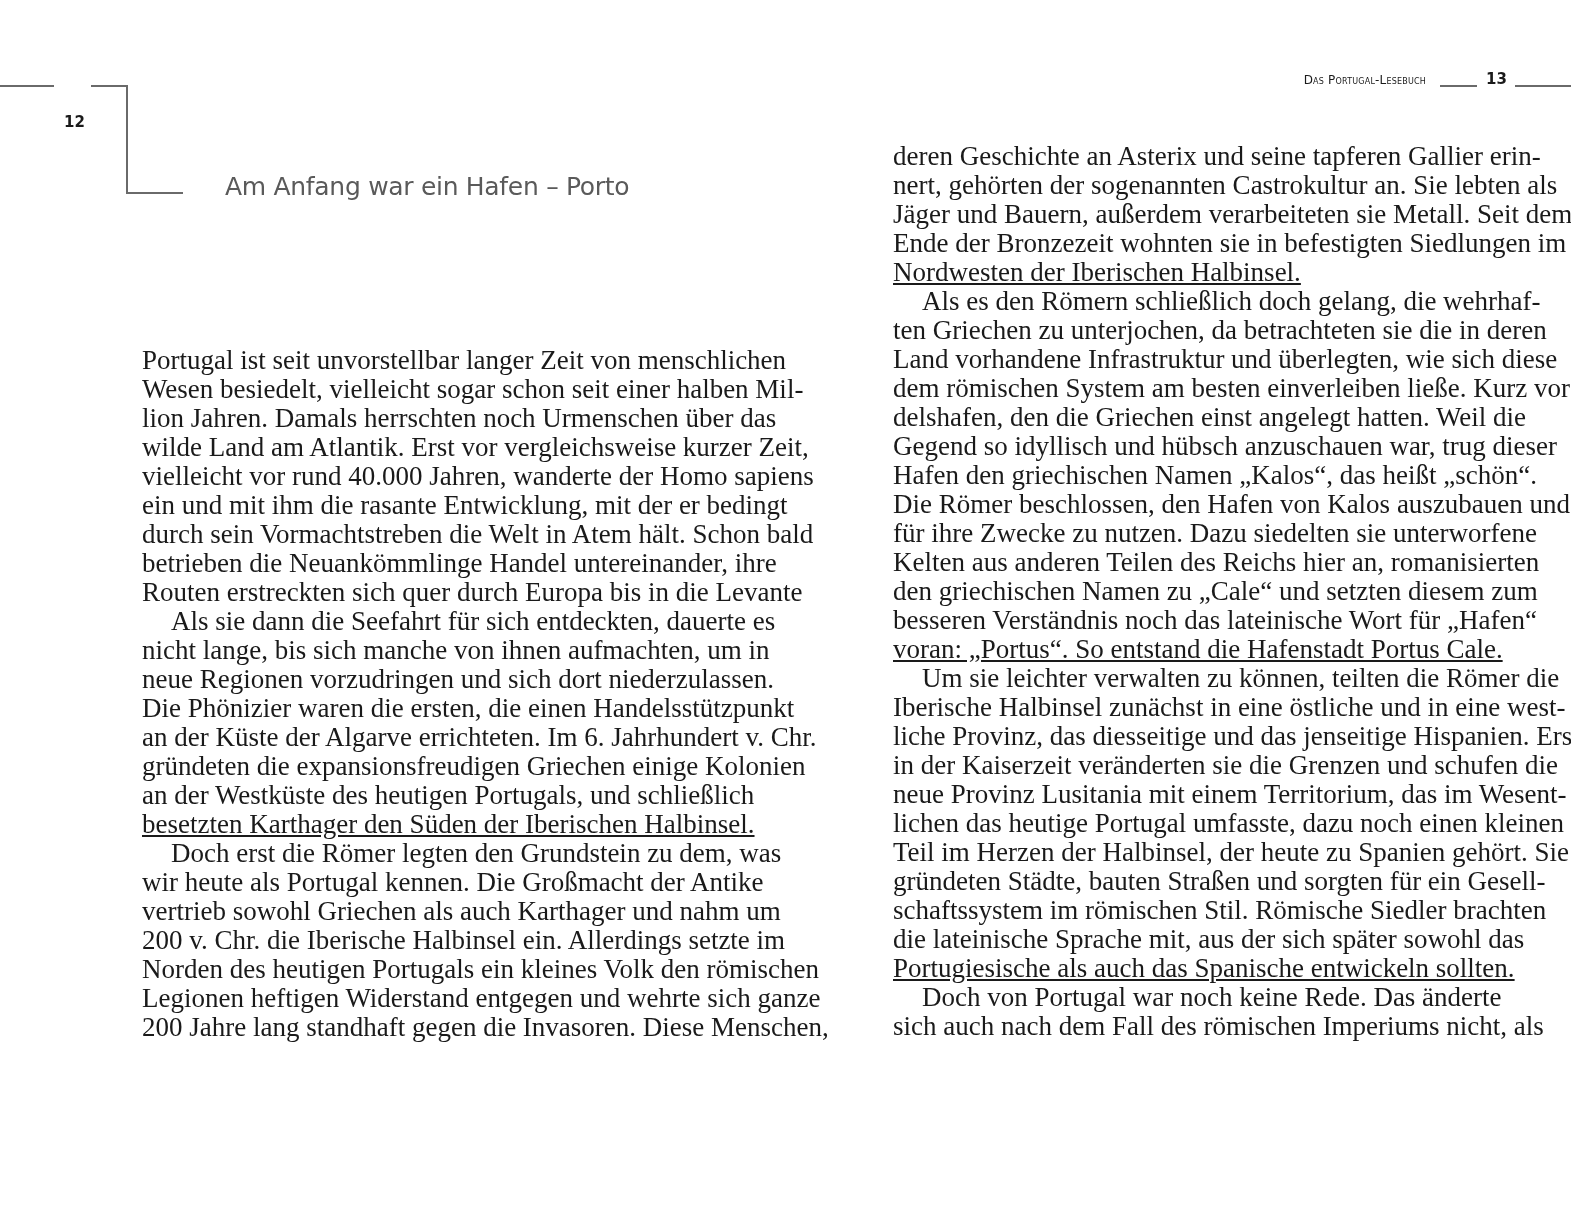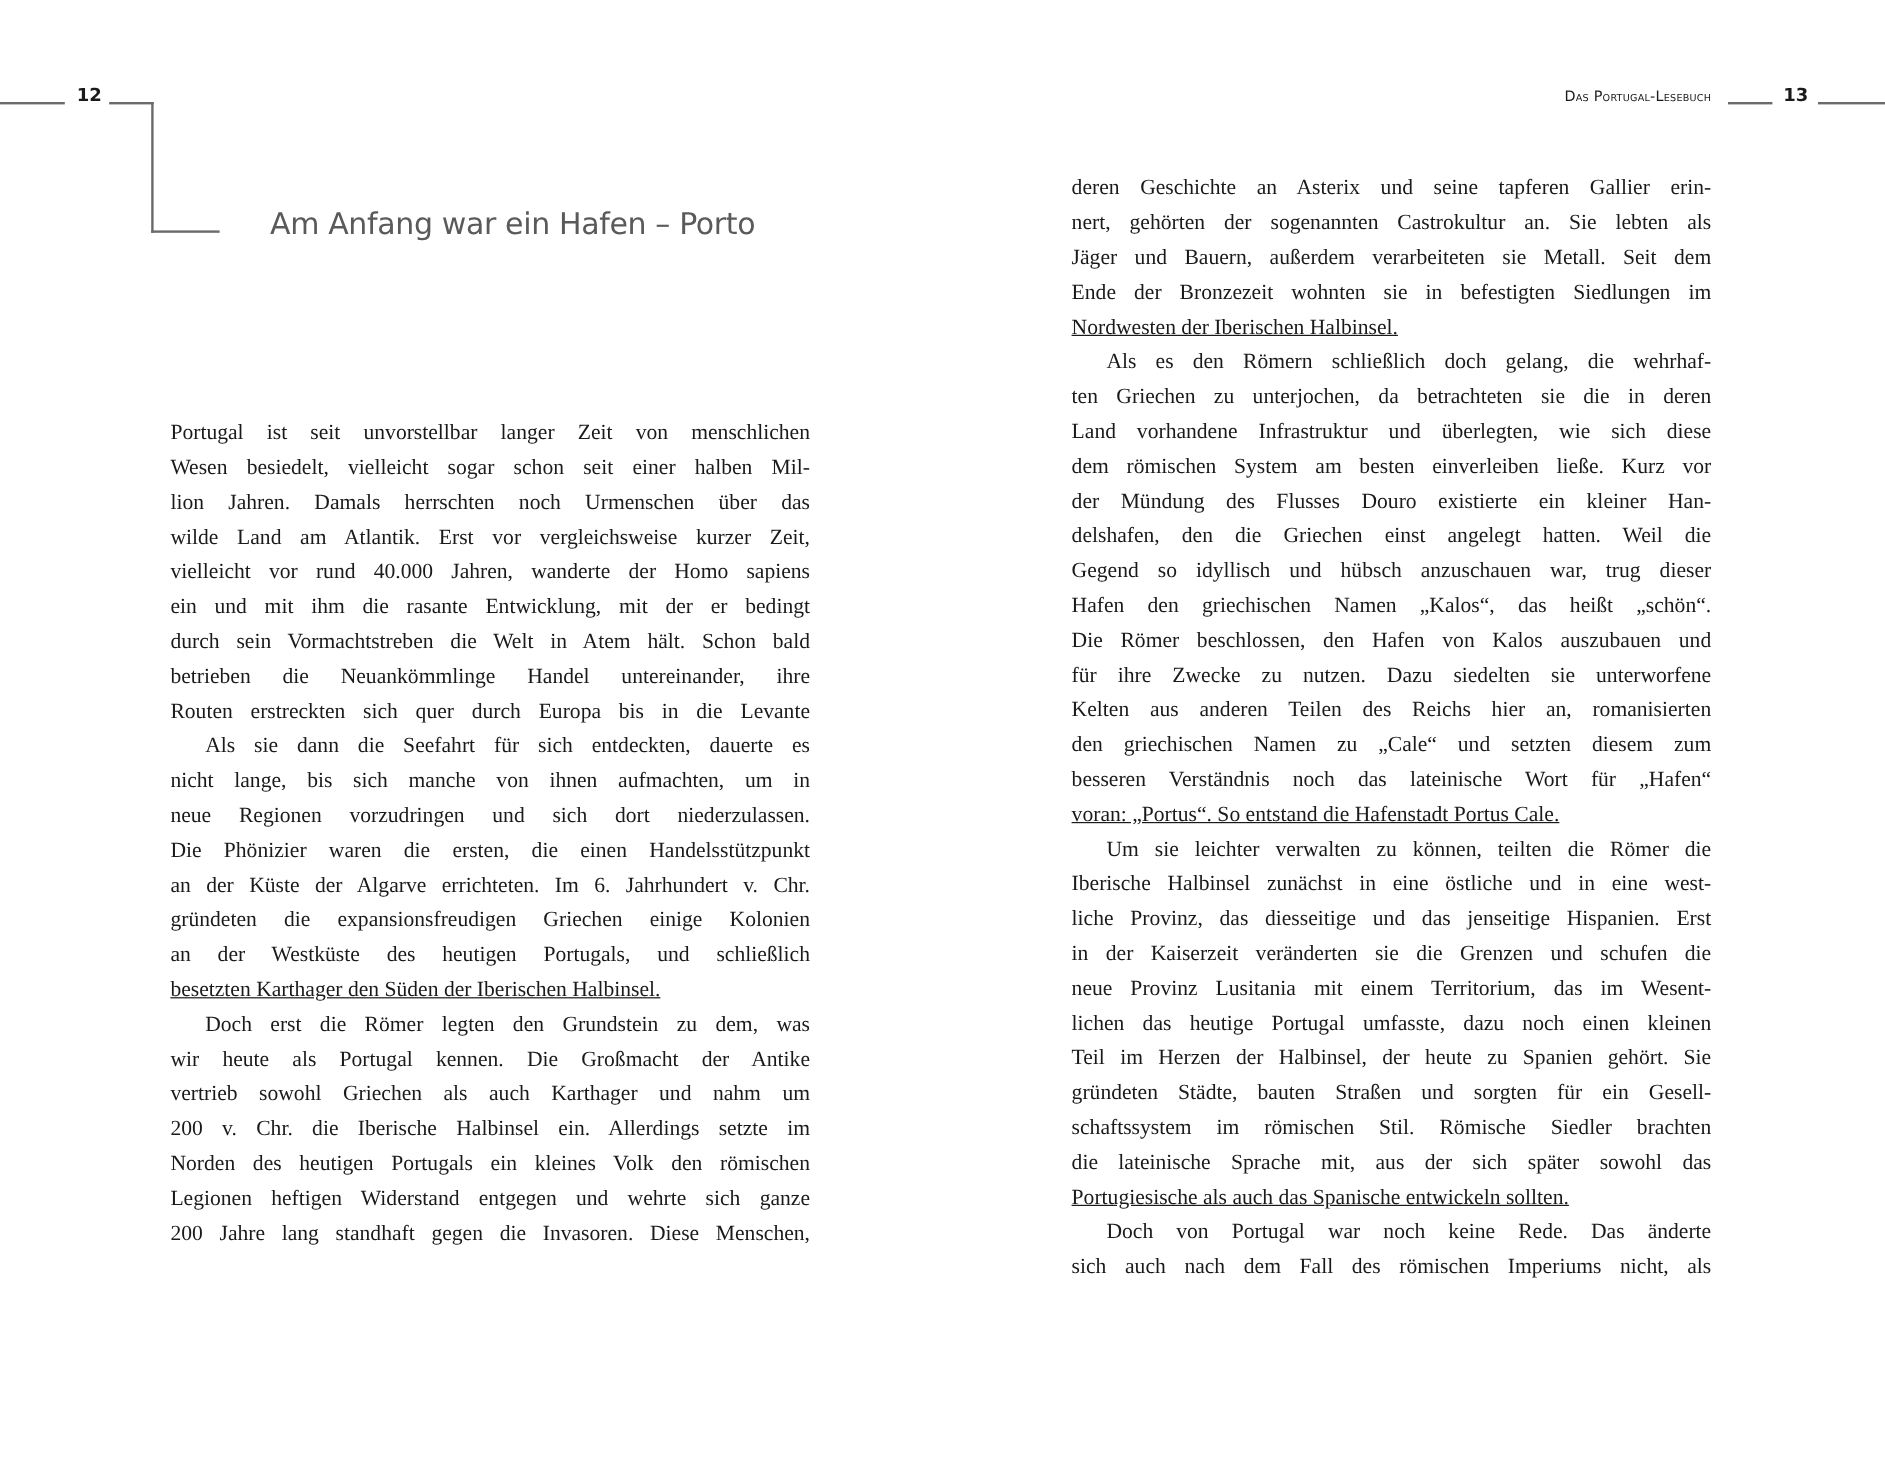--- a/index.html
+++ b/index.html
@@ -1,32 +1,32 @@
 <!DOCTYPE html>
 <html><head>
 <meta charset="utf-8">
 <style>
   html, body { margin:0; padding:0; background:#ffffff; }
   body { width:1571px; height:1217px; position:relative; overflow:hidden; color:#1a1a1a; }
   .rule { position:absolute; background:#6a6a6a; }
   .folio { position:absolute; top:70px; font-family:"DejaVu Sans", sans-serif; font-weight:bold; font-size:15px; color:#1a1a1a; line-height:18px; }
   .running-head { position:absolute; top:70px; right:145px; font-family:"DejaVu Sans", sans-serif; font-size:12px; color:#1a1a1a; line-height:20px; font-variant:small-caps; letter-spacing:0.2px; }
   .chapter-title { position:absolute; left:201px; top:170px; font-family:"DejaVu Sans", sans-serif; font-size:25px; color:#5a5a5a; line-height:34px; white-space:nowrap; letter-spacing:-0.3px;margin-left:24px; }
-  .column { position:absolute; width:533px; font-family:"Liberation Serif", serif; font-size:18px; line-height:29px; text-align:justify; }
+  .column { position:absolute; width:533px; font-family:"Liberation Serif", serif; font-size:27px; line-height:29px; text-align:justify; }
   .column .line { display:block; height:29px; white-space:nowrap; text-align-last:justify; }
   .column .line.last { text-align-last:left;text-decoration:underline; }
   .column .line.indent { padding-left:29px; }
   #left-col { left:142px; top:346px; }
   #right-col { left:893px; top:142px; }
 </style>
 </head>
 <body>
 
 <div class="rule" style="left:0; top:85px; width:54px; height:1.5px;"></div>
-<div class="folio" style="left:64px;">12</div>
+<div class="folio" style="left:64px;margin-top:43px;">12</div>
 <div class="rule" style="left:91px; top:85px; width:37px; height:1.5px;"></div>
 <div class="rule" style="left:126px; top:85px; width:1.5px; height:109px;"></div>
 <div class="rule" style="left:126px; top:192px; width:57px; height:1.5px;"></div>
 <div class="chapter-title">Am Anfang war ein Hafen – Porto</div>
 
 <div class="running-head">Das Portugal-Lesebuch</div>
 <div class="rule" style="left:1440px; top:85px; width:37px; height:1.5px;"></div>
 <div class="folio" style="left:1486px;">13</div>
 <div class="rule" style="left:1515px; top:85px; width:56px; height:1.5px;"></div>
 
@@ -59,21 +59,20 @@
 <div class="column" id="right-col">
     <span class="line">deren Geschichte an Asterix und seine tapferen Gallier erin-</span>
     <span class="line">nert, gehörten der sogenannten Castrokultur an. Sie lebten als</span>
     <span class="line">Jäger und Bauern, außerdem verarbeiteten sie Metall. Seit dem</span>
     <span class="line">Ende der Bronzezeit wohnten sie in befestigten Siedlungen im</span>
     <span class="line last">Nordwesten der Iberischen Halbinsel.</span>
     <span class="line indent">Als es den Römern schließlich doch gelang, die wehrhaf-</span>
     <span class="line">ten Griechen zu unterjochen, da betrachteten sie die in deren</span>
     <span class="line">Land vorhandene Infrastruktur und überlegten, wie sich diese</span>
     <span class="line">dem römischen System am besten einverleiben ließe. Kurz vor</span>
-    <span class="line">der Mündung des Flusses Douro existierte ein kleiner Han-</span>
     <span class="line">delshafen, den die Griechen einst angelegt hatten. Weil die</span>
     <span class="line">Gegend so idyllisch und hübsch anzuschauen war, trug dieser</span>
     <span class="line">Hafen den griechischen Namen „Kalos“, das heißt „schön“.</span>
     <span class="line">Die Römer beschlossen, den Hafen von Kalos auszubauen und</span>
     <span class="line">für ihre Zwecke zu nutzen. Dazu siedelten sie unterworfene</span>
     <span class="line">Kelten aus anderen Teilen des Reichs hier an, romanisierten</span>
     <span class="line">den griechischen Namen zu „Cale“ und setzten diesem zum</span>
     <span class="line">besseren Verständnis noch das lateinische Wort für „Hafen“</span>
     <span class="line last">voran: „Portus“. So entstand die Hafenstadt Portus Cale.</span>
     <span class="line indent">Um sie leichter verwalten zu können, teilten die Römer die</span>

